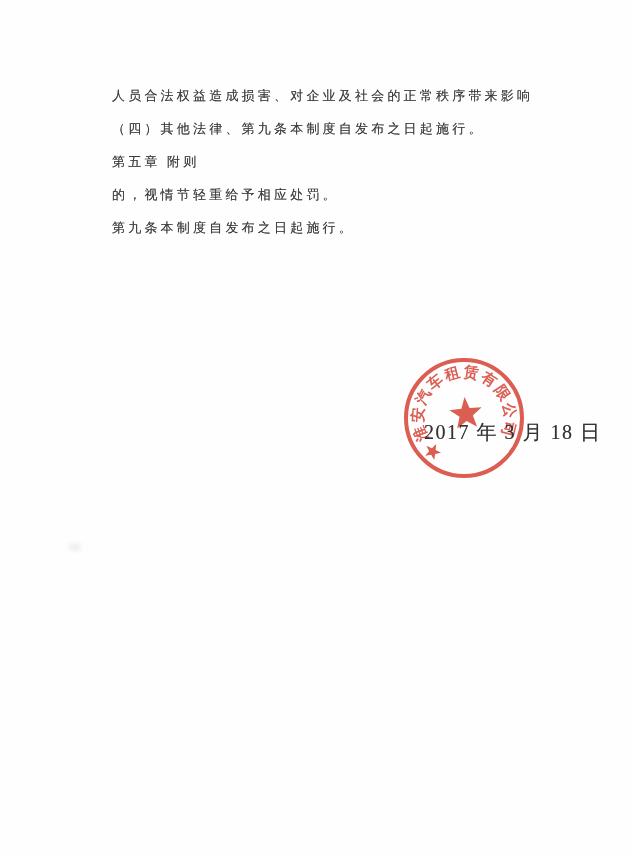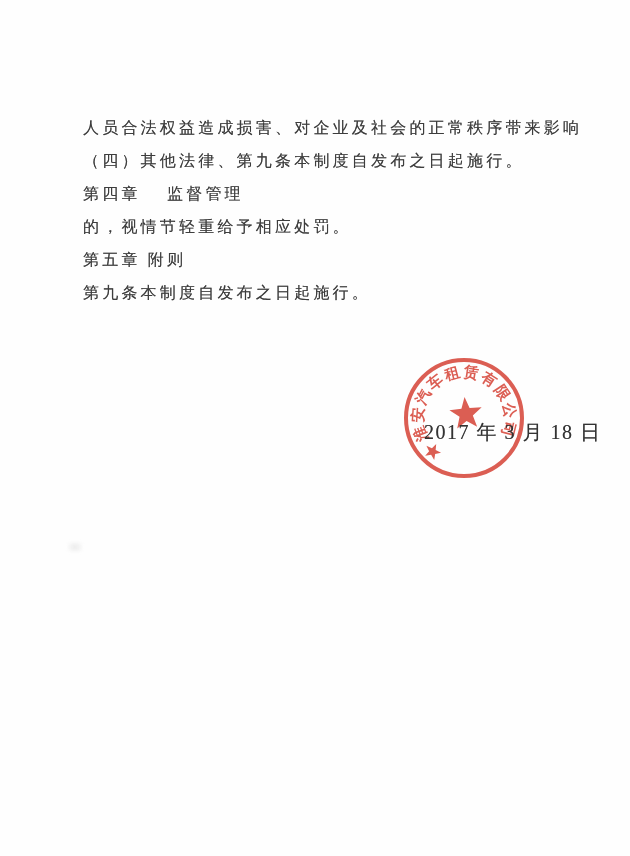--- a/index.html
+++ b/index.html
@@ -14,30 +14,29 @@
     font-family: "Liberation Serif", "DejaVu Serif", serif;
   }
   .page {
     position: relative;
     width: 630px;
     height: 856px;
     background: #fefefe;
   }
   .text-block {
     position: absolute;
-    left: 83px;
+    left: 112px;
     top: 79px;
     width: 500px;
     color: #3d3d3d;
-    font-size: 16px;
+    font-size: 13px;
     line-height: 33px;
     letter-spacing: 3.2px;
     white-space: nowrap;
     text-shadow: 0 0 0.5px rgba(40,40,40,0.55);
-    margin-top: 32px;
   }
   .text-line {
     height: 33px;
   }
   .stamp {
     position: absolute;
     left: 396px;
     top: 350px;
     width: 136px;
     height: 136px;
@@ -77,23 +76,22 @@
   }
 </style>
 </head>
 <body>
 
 <div class="page">
 
   <div class="text-block" id="text-block">
       <div class="text-line">人员合法权益造成损害、对企业及社会的正常秩序带来影响</div>
       <div class="text-line">（四）其他法律、第九条本制度自发布之日起施行。</div>
-      <div class="text-line">第四章　 监督管理</div>
+      <div class="text-line">第五章 附则</div>
       <div class="text-line">的，视情节轻重给予相应处罚。</div>
-      <div class="text-line">第五章 附则</div>
       <div class="text-line">第九条本制度自发布之日起施行。</div>
     </div>
 
   <div class="stamp">
     <svg viewBox="0 0 136 136" xmlns="http://www.w3.org/2000/svg">
       <circle id="seal-ring" cx="68" cy="68" r="58" fill="none" stroke="#d8473b" stroke-width="4"></circle>
       <path id="seal-star" fill="#d8473b" transform="translate(70,64) rotate(-5)" d="M0,-17 L4.11,-5.66 L16.17,-5.25 L6.66,2.16 L9.99,13.75 L0,7 L-9.99,13.75 L-6.66,2.16 L-16.17,-5.25 L-4.11,-5.66 Z"></path>
       <path id="seal-bottom-mark" fill="#d8473b" transform="translate(36.6,101.6) rotate(25) scale(0.5)" d="M0,-17 L4.11,-5.66 L16.17,-5.25 L6.66,2.16 L9.99,13.75 L0,7 L-9.99,13.75 L-6.66,2.16 L-16.17,-5.25 L-4.11,-5.66 Z"></path>
       <g id="seal-arc-text">
           <text transform="translate(24.8,83.7) rotate(-110.0)" text-anchor="middle" dominant-baseline="central" fill="#d8473b">淮</text>

